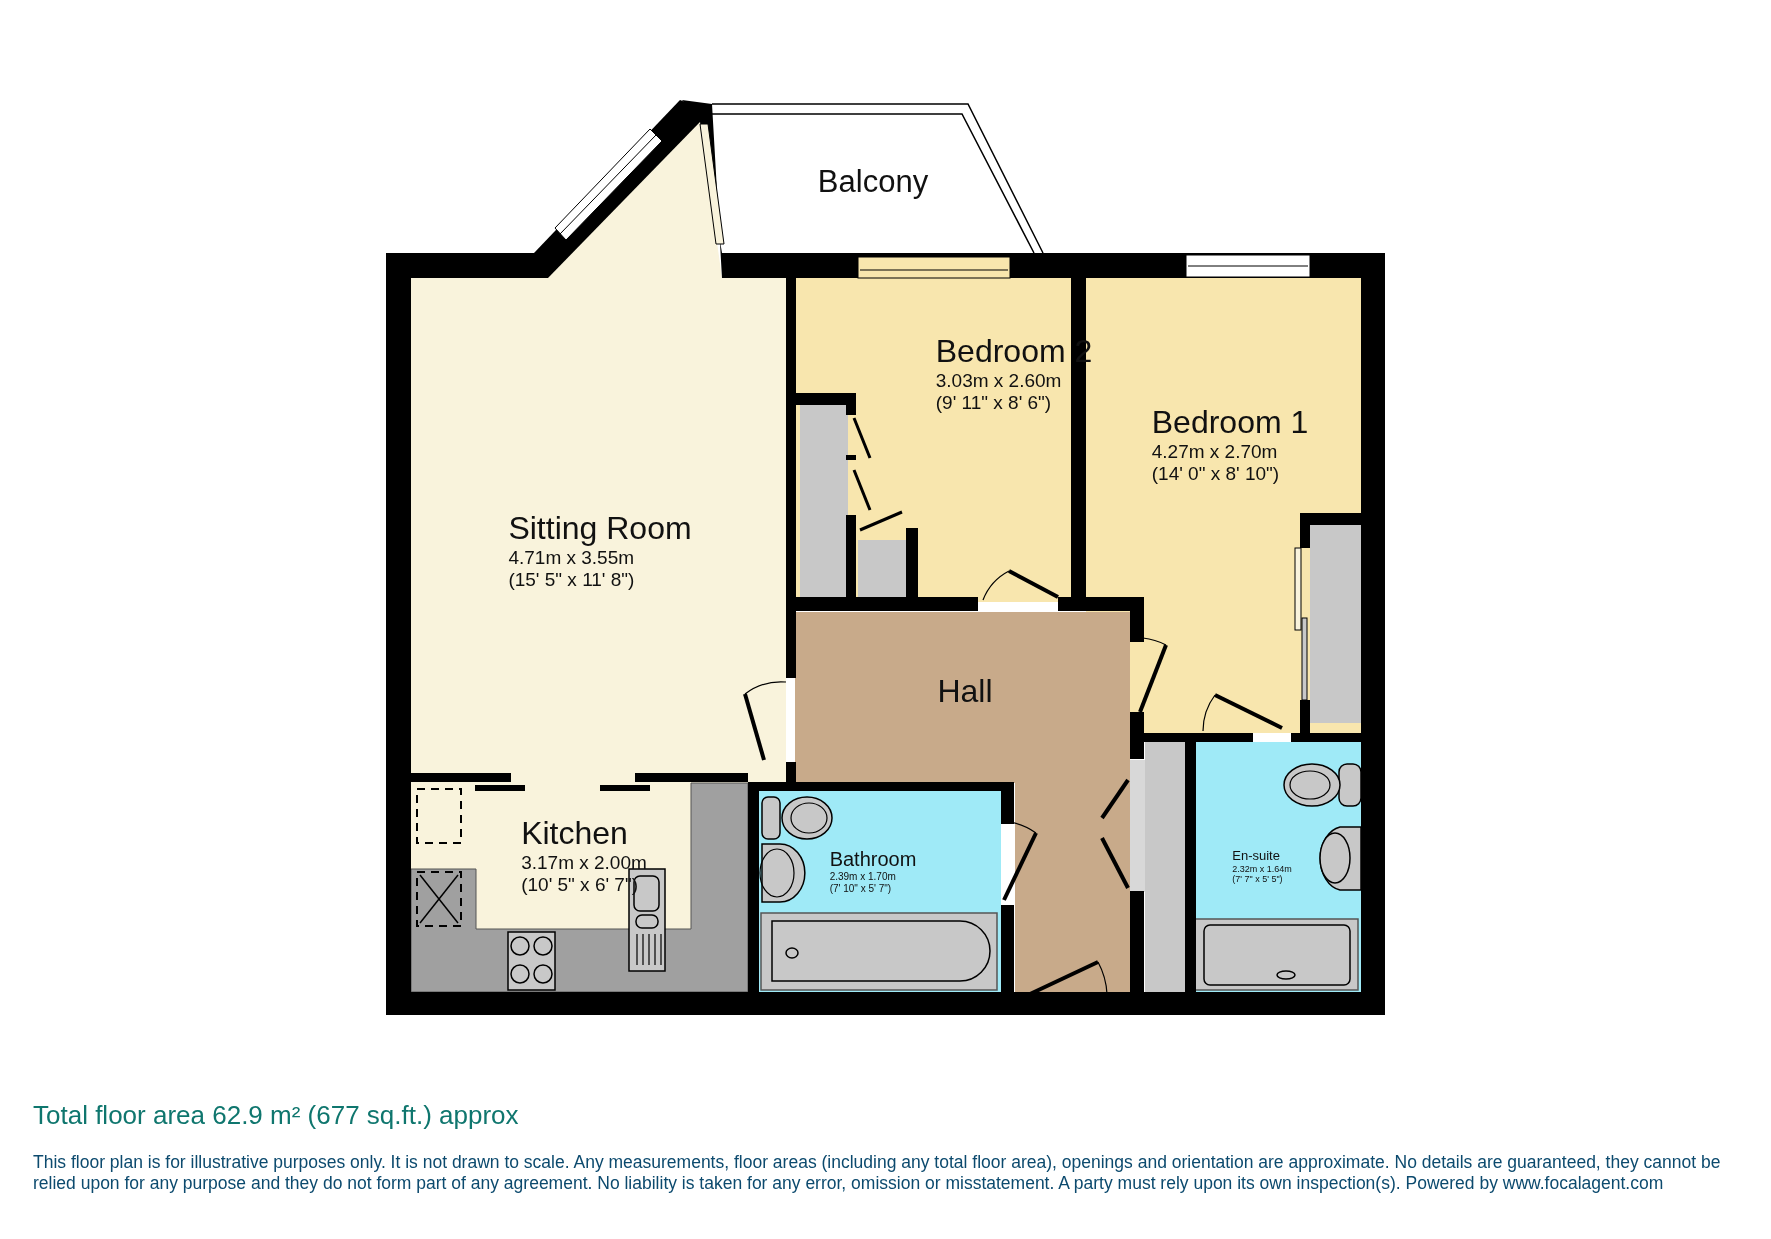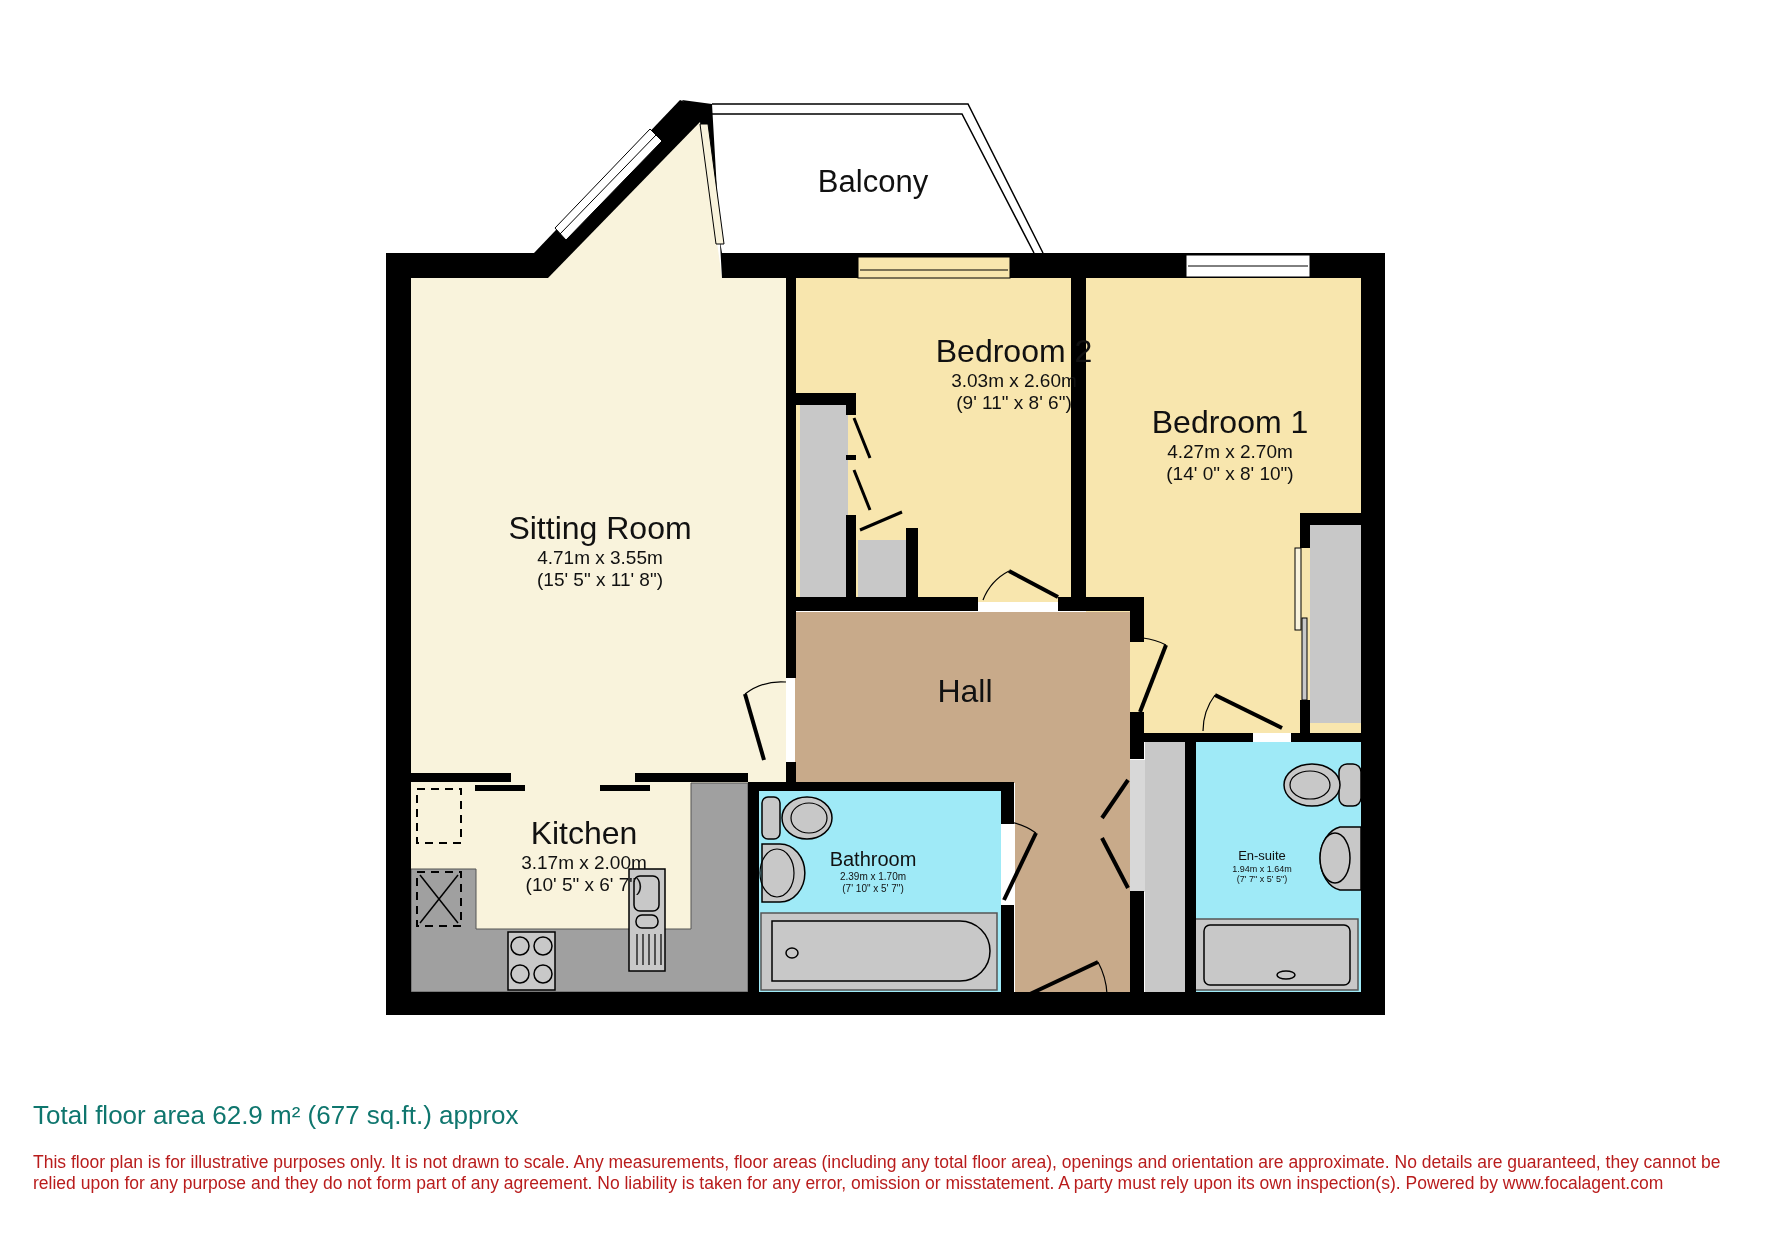--- a/index.html
+++ b/index.html
@@ -1,28 +1,28 @@
 <!DOCTYPE html>
 <html><head>
 <meta charset="utf-8">
 <style>
   html, body { margin: 0; padding: 0; background: #ffffff; }
   body { width: 1771px; height: 1239px; position: relative; overflow: hidden; font-family: "Liberation Sans", sans-serif; }
   #plan { position: absolute; left: 0; top: 0; width: 1771px; height: 1239px; }
-  .lbl { position: absolute; text-align: center; color: #111; white-space: nowrap; transform: translateX(-50%); line-height: 1.15; }
+  .lbl { position: absolute; text-align: left; color: #111; white-space: nowrap; transform: translateX(-50%); line-height: 1.15; }
   .lbl .name { display: block; }
   .lbl .dim { display: block; }
   .big .name { font-size: 32px; }
   .big .dim { font-size: 19px; }
   .mid .name { font-size: 20px; }
   .mid .dim { font-size: 10px; }
   .small .name { font-size: 13px; margin-top: 28px; }
   .small .dim { font-size: 9px; }
   #footer-total { position: absolute; left: 33px; top: 1100px; font-size: 26px; color: #0f766e; }
-  #footer-disclaimer { position: absolute; left: 33px; top: 1152px; width: 1720px; font-size: 17.5px; line-height: 21px; color: #b91c1c; }
+  #footer-disclaimer { position: absolute; left: 33px; top: 1152px; width: 1720px; font-size: 17.5px; line-height: 21px; color: #0c4a6e; }
 </style>
 </head>
 <body>
 
 <svg id="plan" viewBox="0 0 1771 1239" xmlns="http://www.w3.org/2000/svg">
 
   <g>
     <polygon points="712,104 968,104 1043,253 727,253" fill="#ffffff" stroke="none"></polygon>
     <polyline points="712,104 968,104 1043,253" fill="none" stroke="#000" stroke-width="1.5"></polyline>
     <polyline points="712,114 962,114 1034,253" fill="none" stroke="#000" stroke-width="1.5"></polyline>
@@ -218,18 +218,18 @@
   <span class="dim">3.17m x 2.00m</span>
   <span class="dim">(10' 5" x 6' 7")</span>
 </div>
 <div class="lbl mid" style="left:873px; top:848px;">
   <span class="name">Bathroom</span>
   <span class="dim">2.39m x 1.70m</span>
   <span class="dim">(7' 10" x 5' 7")</span>
 </div>
 <div class="lbl small" style="left:1262px; top:821px;">
   <span class="name">En-suite</span>
-  <span class="dim">1.94m x 1.64m</span>
+  <span class="dim">2.32m x 1.64m</span>
   <span class="dim">(7' 7" x 5' 5")</span>
 </div>
 
 <div id="footer-total">Total floor area 62.9 m² (677 sq.ft.) approx</div>
 <div id="footer-disclaimer">This floor plan is for illustrative purposes only. It is not drawn to scale. Any measurements, floor areas (including any total floor area), openings and orientation are approximate. No details are guaranteed, they cannot be relied upon for any purpose and they do not form part of any agreement. No liability is taken for any error, omission or misstatement. A party must rely upon its own inspection(s). Powered by www.focalagent.com</div>
 
 </body></html>

